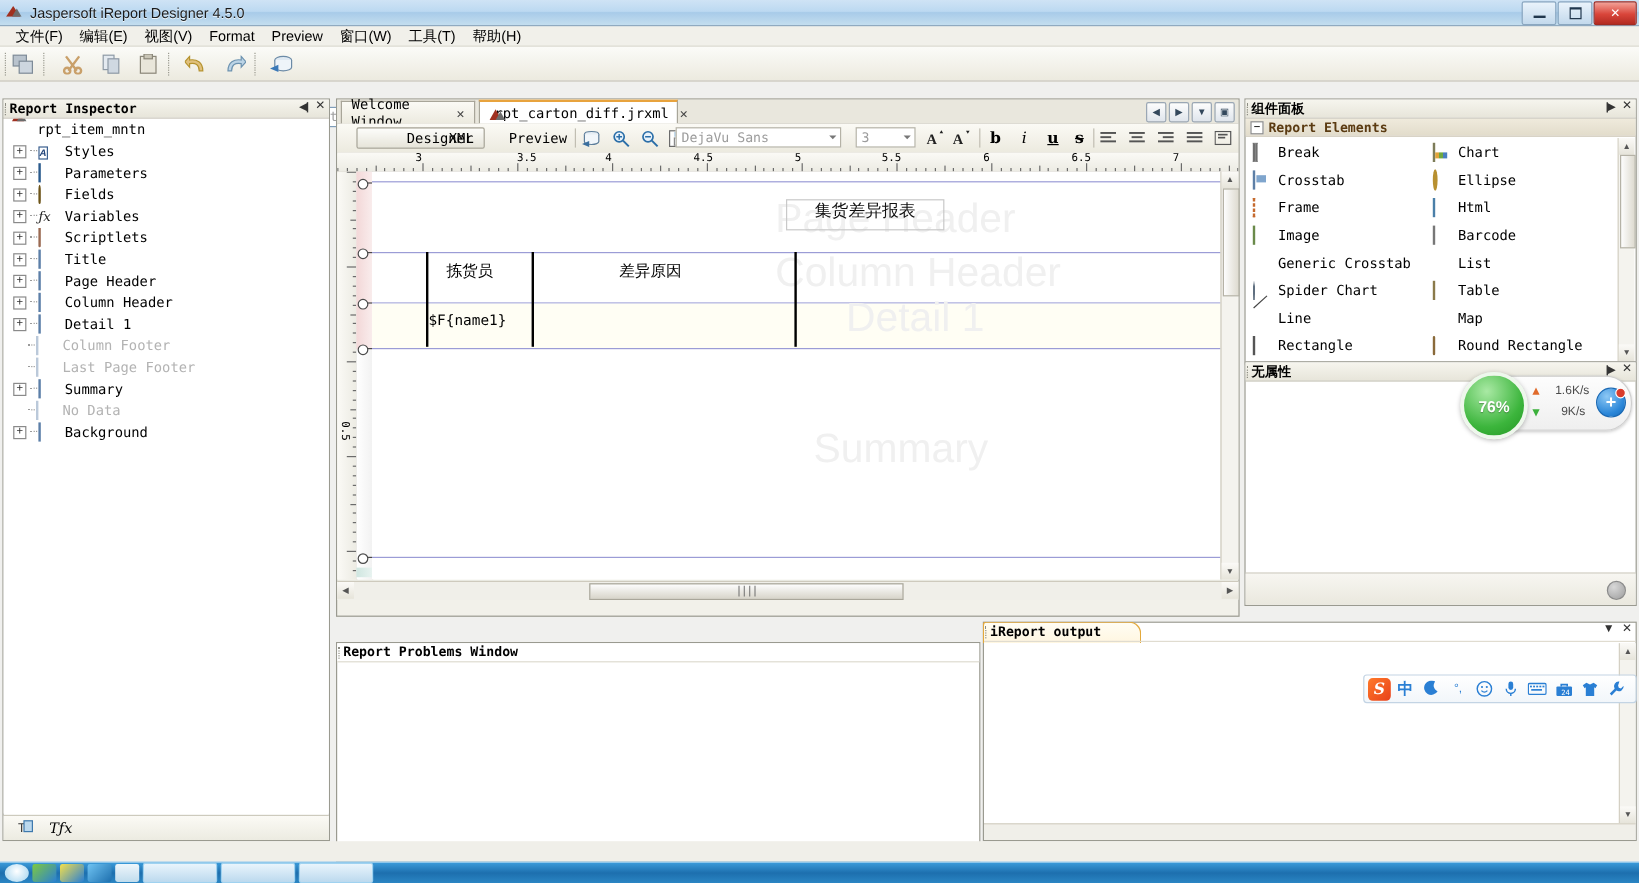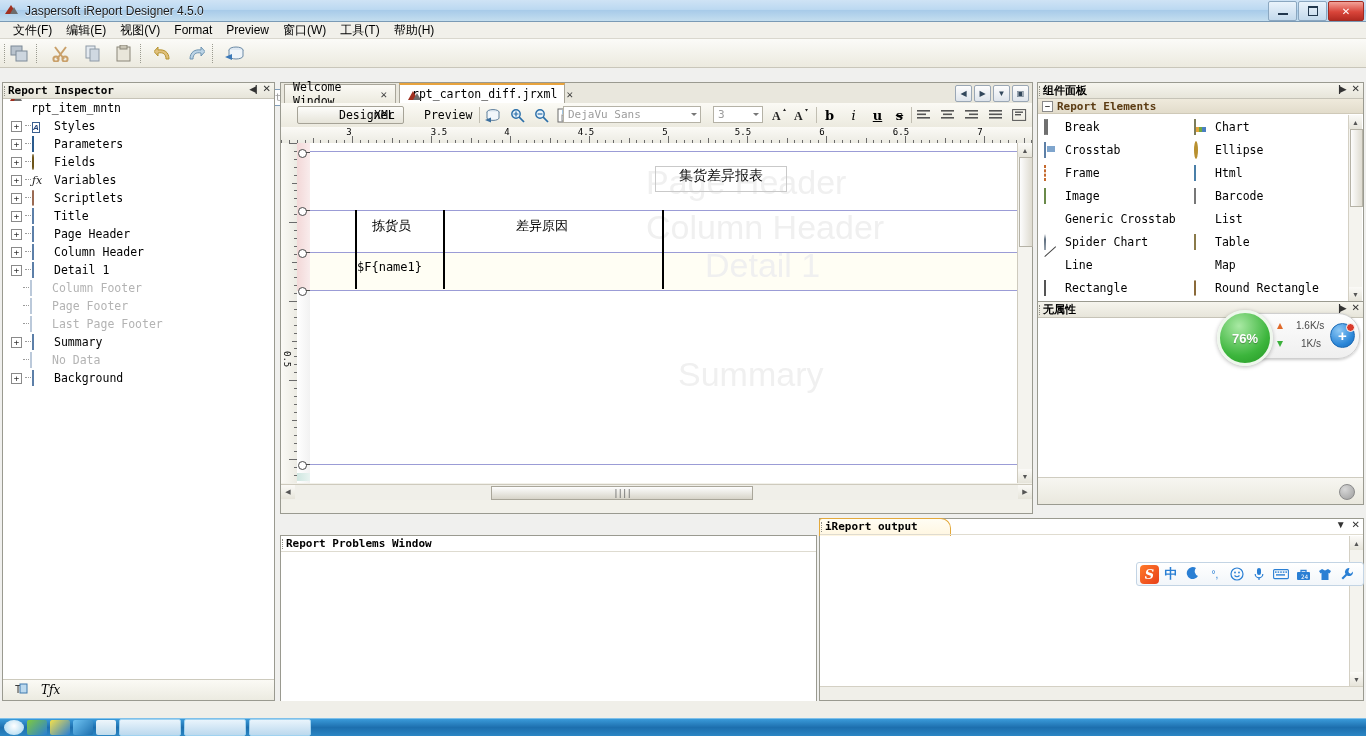--- a/index.html
+++ b/index.html
@@ -646,26 +646,20 @@
       <span class="tlabel">Detail 1</span>
     </div>
 
     <div class="tnode dim">
       <span class="expander none"></span>
         <span class="dashlead"></span>
       <span class="tico"><span class="ic-band"></span></span>
       <span class="tlabel">Column Footer</span>
     </div>
 
-    <div class="tnode dim">
-      <span class="expander none"></span>
-        <span class="dashlead"></span>
-      <span class="tico"><span class="ic-band"></span></span>
-      <span class="tlabel">Page Footer</span>
-    </div>
 
     <div class="tnode dim">
       <span class="expander none"></span>
         <span class="dashlead"></span>
       <span class="tico"><span class="ic-band"></span></span>
       <span class="tlabel">Last Page Footer</span>
     </div>
 
     <div class="tnode">
       <span class="expander">+</span>
@@ -1162,21 +1156,21 @@
 <div id="netwidget">
   <div id="netcircle">
     <span>76%</span>
   </div>
   <div class="netrow" style="left:48px;top:6px;">
     <span class="arrowup"></span>
     <span style="margin-left:13px;">1.6K/s</span>
   </div>
   <div class="netrow" style="left:48px;top:24px;">
     <span class="arrowdn"></span>
-    <span style="margin-left:18px;">1K/s</span>
+    <span style="margin-left:18px;">9K/s</span>
   </div>
   <div id="netplus">+</div>
 </div>
 
 <div id="problems">
   <div class="panel-head plain">
     <span class="pdots"></span>
     <span class="ptitle">Report Problems Window</span>
   </div>
   <div class="phsb">

